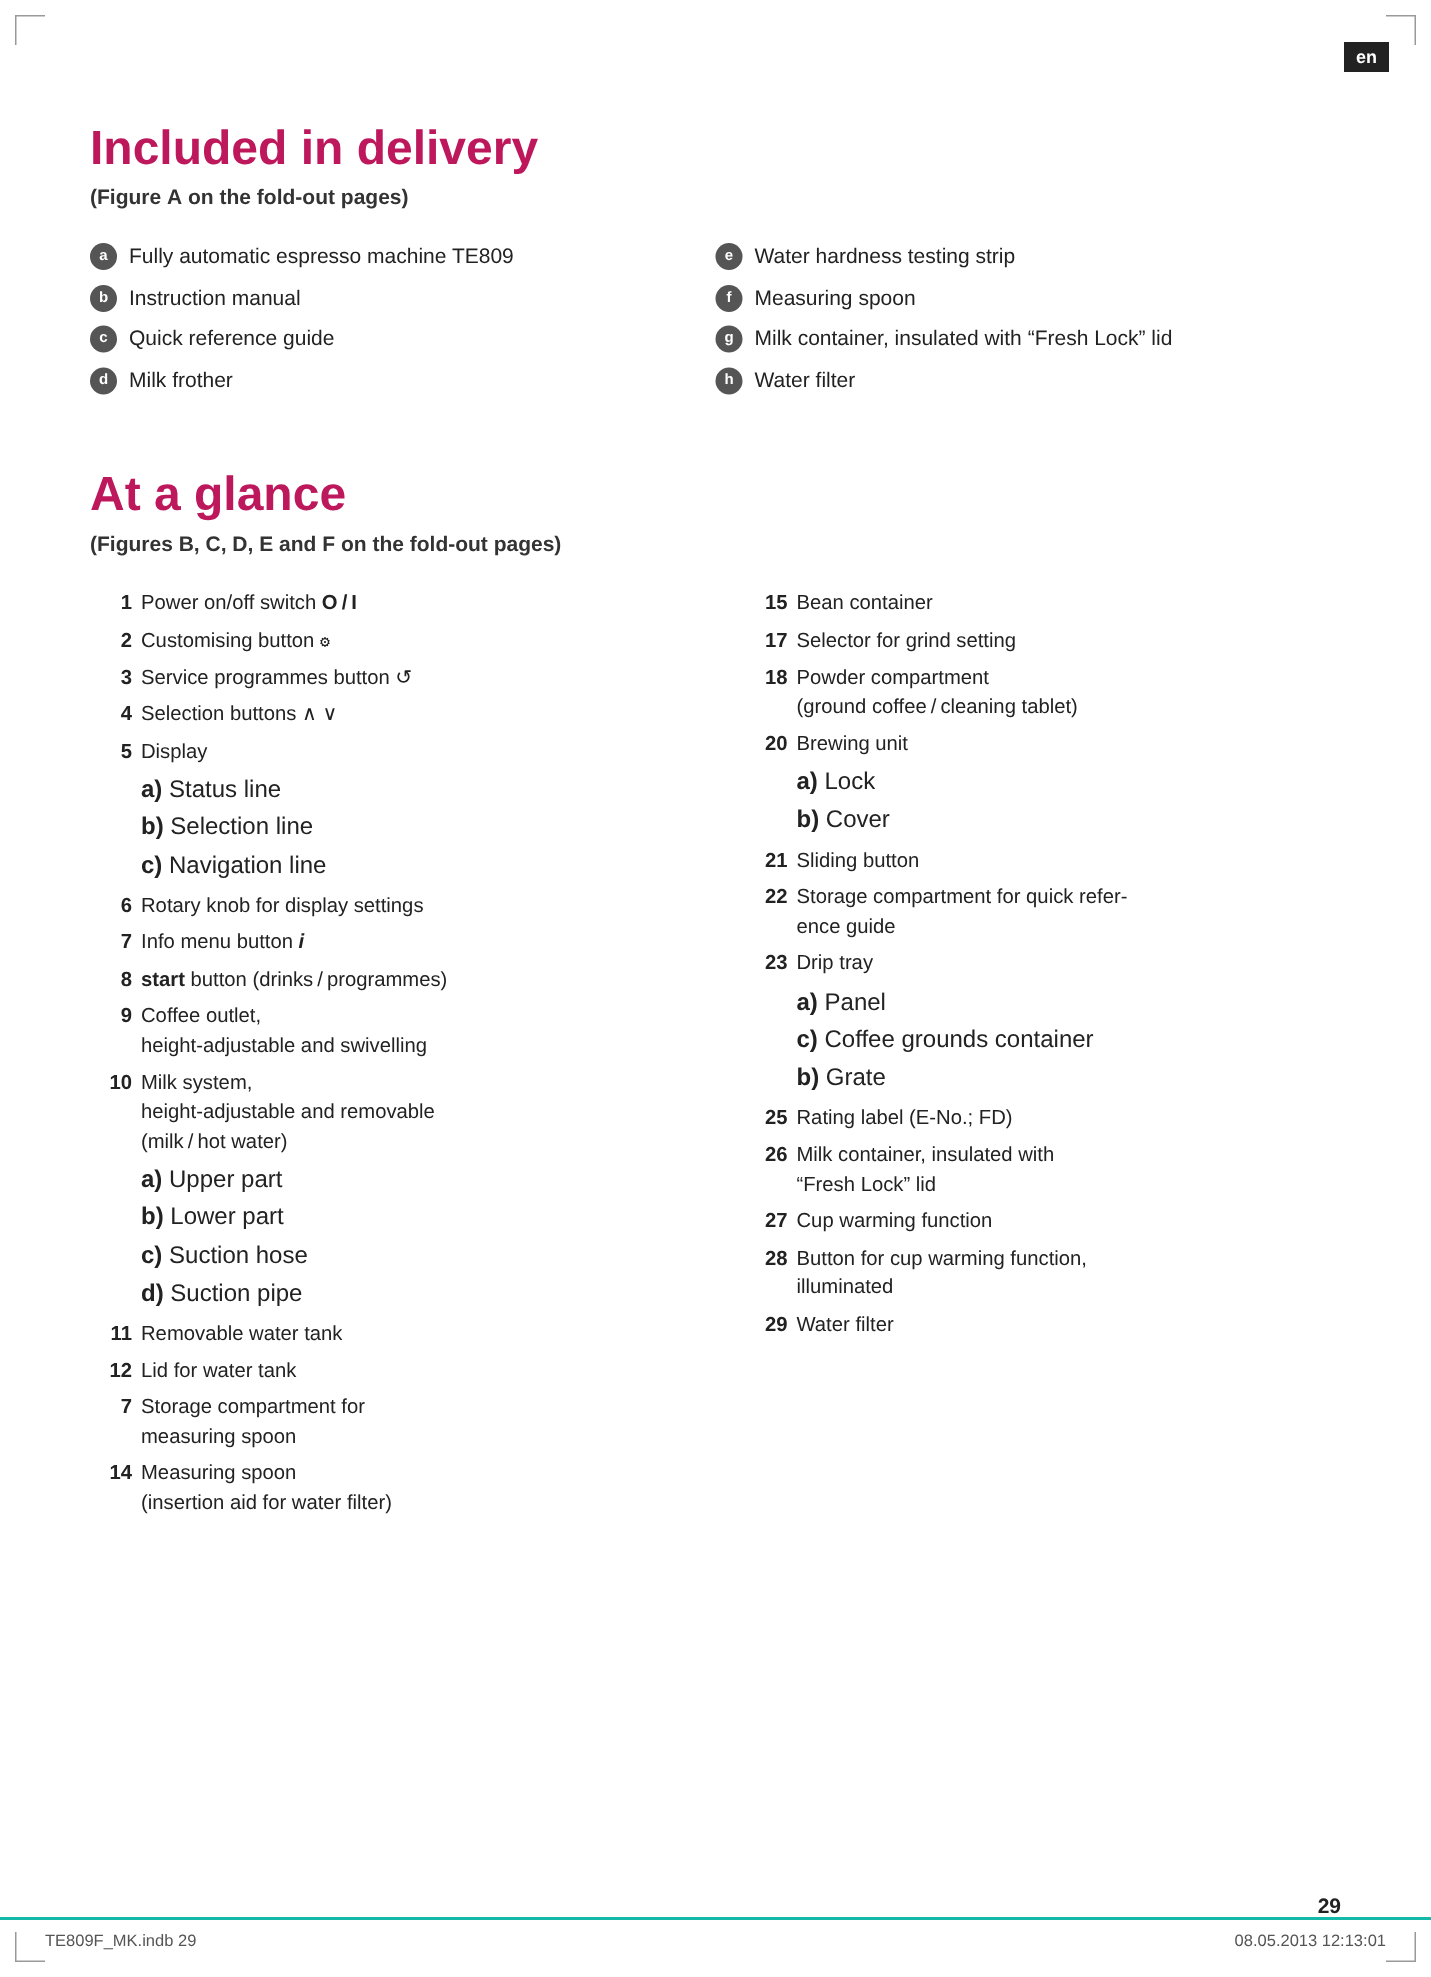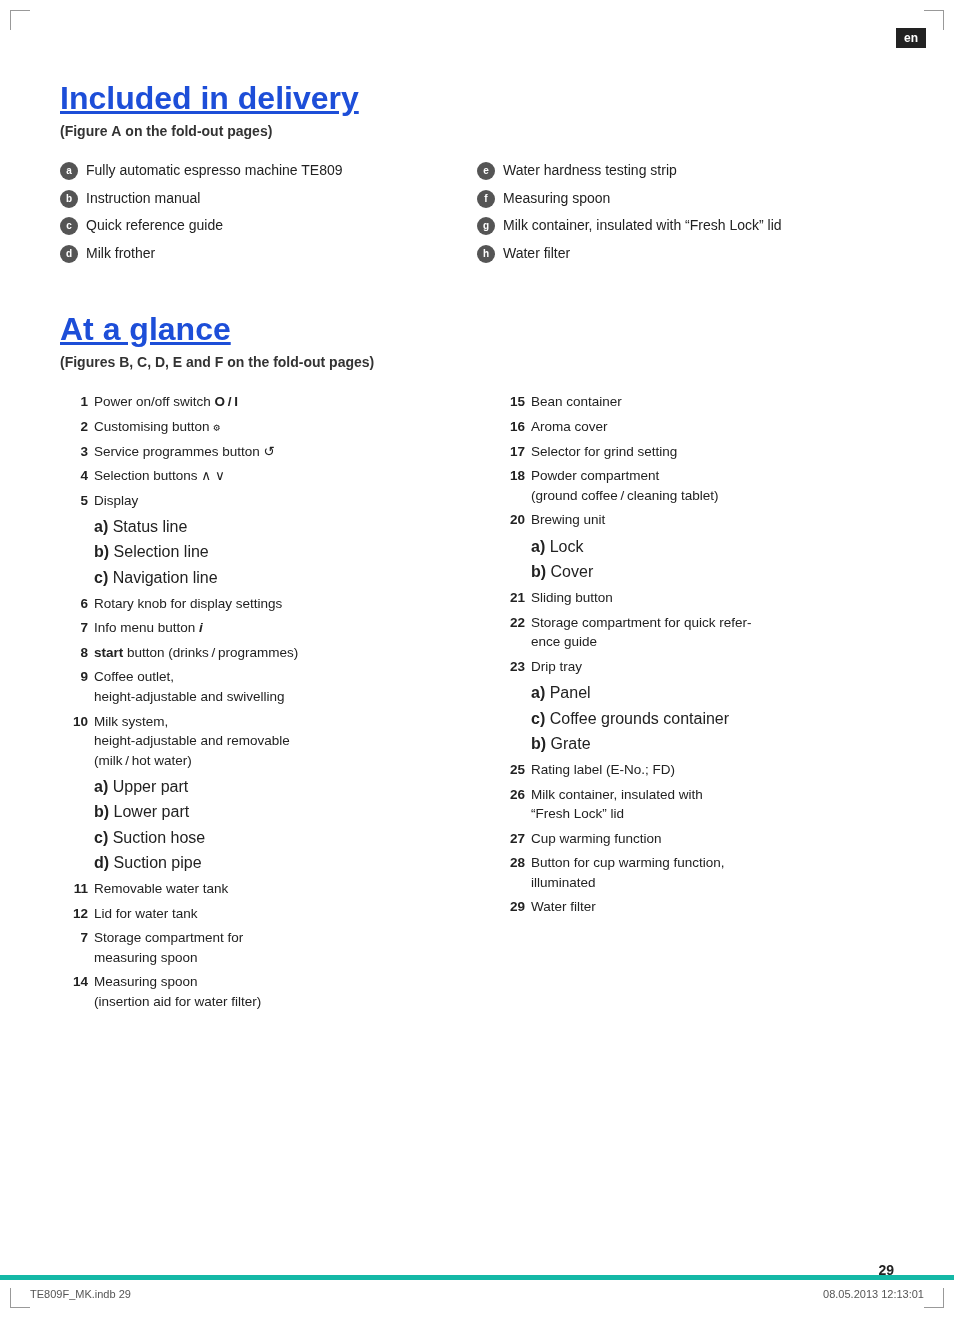--- a/index.html
+++ b/index.html
@@ -32,22 +32,21 @@
       padding: 3px 8px;
       display: inline-block;
     }
 
     
     .section-title {
       font-size: 32px;
       font-weight: bold;
       margin-bottom: 6px;
       margin-top: 0;
-      color: #1d4ed8;
-      text-decoration: underline;
+      color: #be185d;
     }
 
     .section-subtitle {
       font-size: 14px;
       margin-bottom: 22px;
       color: #333;
       font-weight: bold;
     }
 
     
@@ -146,21 +145,21 @@
       position: absolute;
       bottom: 18px;
       left: 0;
       right: 0;
       display: flex;
       justify-content: space-between;
       align-items: center;
       padding: 0 30px;
       font-size: 11px;
       color: #555;
-      border-top: 5px solid #14b8a6;
+      border-top: 2px solid #14b8a6;
       padding-top: 8px;
     }
 
     .page-number {
       position: absolute;
       bottom: 40px;
       right: 60px;
       font-size: 14px;
       font-weight: bold;
       color: #222;
@@ -356,26 +355,20 @@
         </div>
       <div class="glance-col" id="glance-right">
           <div class="glance-item-group">
             <div class="glance-item">
               <span class="glance-num">15</span>
               <span class="glance-text">Bean container</span>
             </div>
           </div>
           <div class="glance-item-group">
             <div class="glance-item">
-              <span class="glance-num">16</span>
-              <span class="glance-text">Aroma cover</span>
-            </div>
-          </div>
-          <div class="glance-item-group">
-            <div class="glance-item">
               <span class="glance-num">17</span>
               <span class="glance-text">Selector for grind setting</span>
             </div>
           </div>
           <div class="glance-item-group">
             <div class="glance-item">
               <span class="glance-num">18</span>
               <span class="glance-text">Powder compartment<br>(ground coffee / cleaning tablet)</span>
             </div>
           </div>

